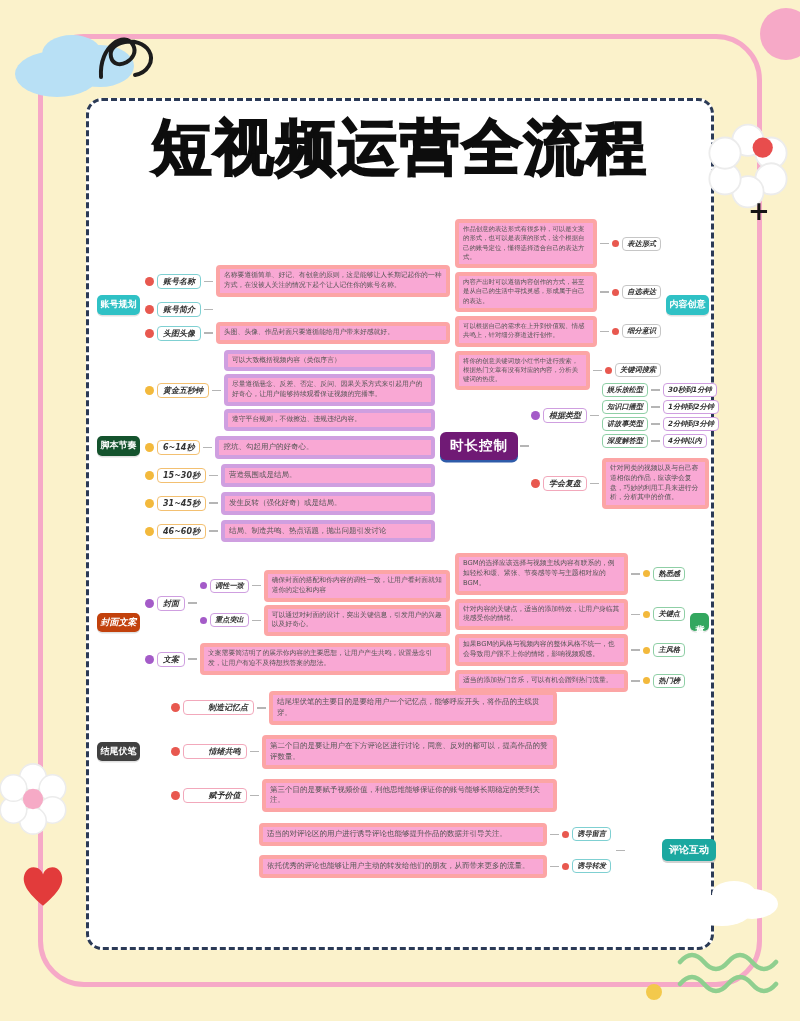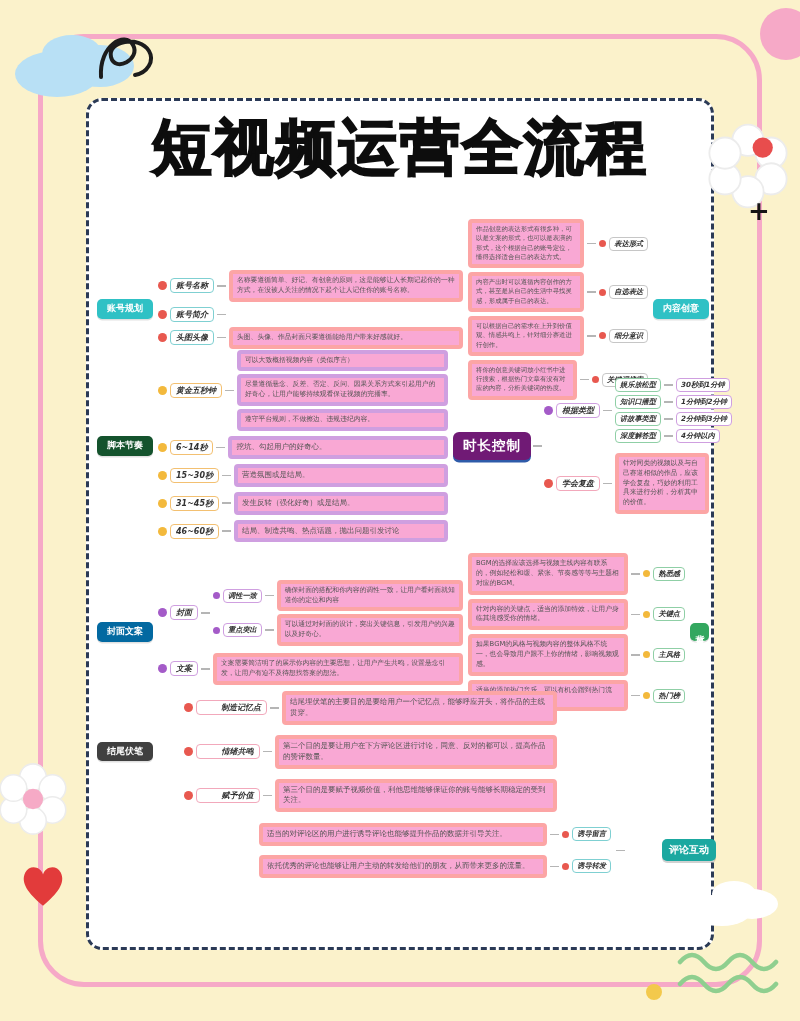--- a/index.html
+++ b/index.html
@@ -47,42 +47,42 @@
     font-size:8px; font-weight:600; color:#333; background:#fff;
     white-space:nowrap; flex:none;font-style:italic;
   }
   .pill.sm { font-size:7.2px; padding:1px 4px; }
   .pill.w66 { min-width:64px; text-align:center;padding-left:24px; }
   .dot { width:9px; height:9px; border-radius:50%; flex:none; }
   .dot.sm { width:7px; height:7px; }
   .conn { width:9px; height:1.5px; background:#b5b5b5; flex:none; }
 
   .sqtag {
-    flex:none; align-self:center; width:56px; text-align:center;
+    flex:none; align-self:center; width:43px; text-align:center;
     font-size:9px; font-weight:700; color:#fff; border-radius:5px;
     padding:4px 3px; line-height:1.3; word-break:break-all;
     box-shadow:0 1.5px 0 rgba(0,0,0,.12);
   }
   .vtag {
     flex:none; align-self:center; writing-mode:vertical-rl; text-orientation:upright;
     font-size:9px; font-weight:700; color:#fff; border-radius:5px;
     padding:5px 3px; letter-spacing:2px; box-shadow:0 1.5px 0 rgba(0,0,0,.12);
   }
   .htag {
     flex:none; align-self:center; font-size:10px; font-weight:700; color:#fff;
     border-radius:5px; padding:4px 7px; box-shadow:0 2px 0 rgba(0,0,0,.18);
   }
   .durbox {
     flex:none; align-self:center; background:#701a75; color:#fff;
     font-size:13.5px; font-weight:800; padding:5px 10px; border-radius:6px;
     letter-spacing:1px; box-shadow:0 2.5px 0 #2e5ba9; white-space:nowrap;
   }
 
   .c-teal { background:#2fc1c5; } .c-orange { background:#14532d; }
-  .c-purple { background:#0369a1; } .c-red { background:#404040; }
+  .c-purple { background:#c2410c;font-style:italic; } .c-red { background:#404040; }
   .c-green { background:#33a75f; } .c-teal2 { background:#1ba8a0;margin-left:32px; }
   .d-rust { background:#e8584f; } .d-yellow { background:#f3b93c; } .d-purple { background:#a45bc8; }
 
   .bp { border-color:#cf9fe0; } .bgr { border-color:#8fcfa6; }
   .bt { border-color:#7fd0d2; } .bo { border-color:#f3c071; } .bk { border-color:#f2a8bb; }
 
   .colA-left { width:305px; flex:none; gap:5px; justify-content:center; }
   .colA-right { flex:1; gap:4px; justify-content:center; }
   .colA-right .desc { font-size:6.4px; }
   .colB-left { width:290px; flex:none; gap:5px; justify-content:center; }

